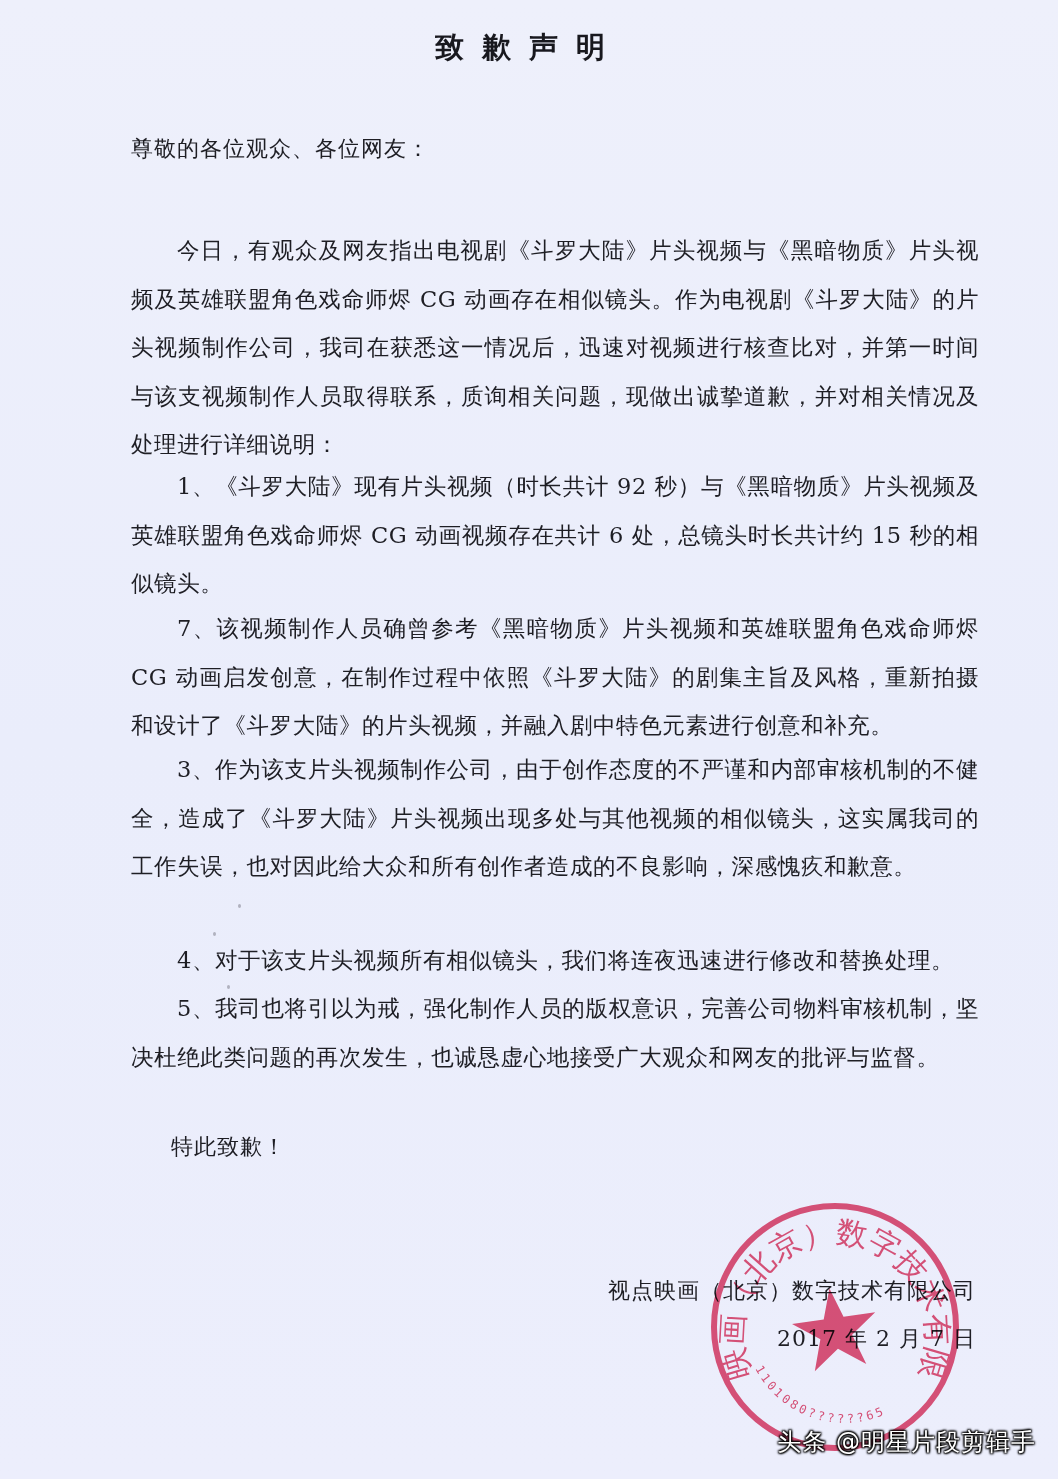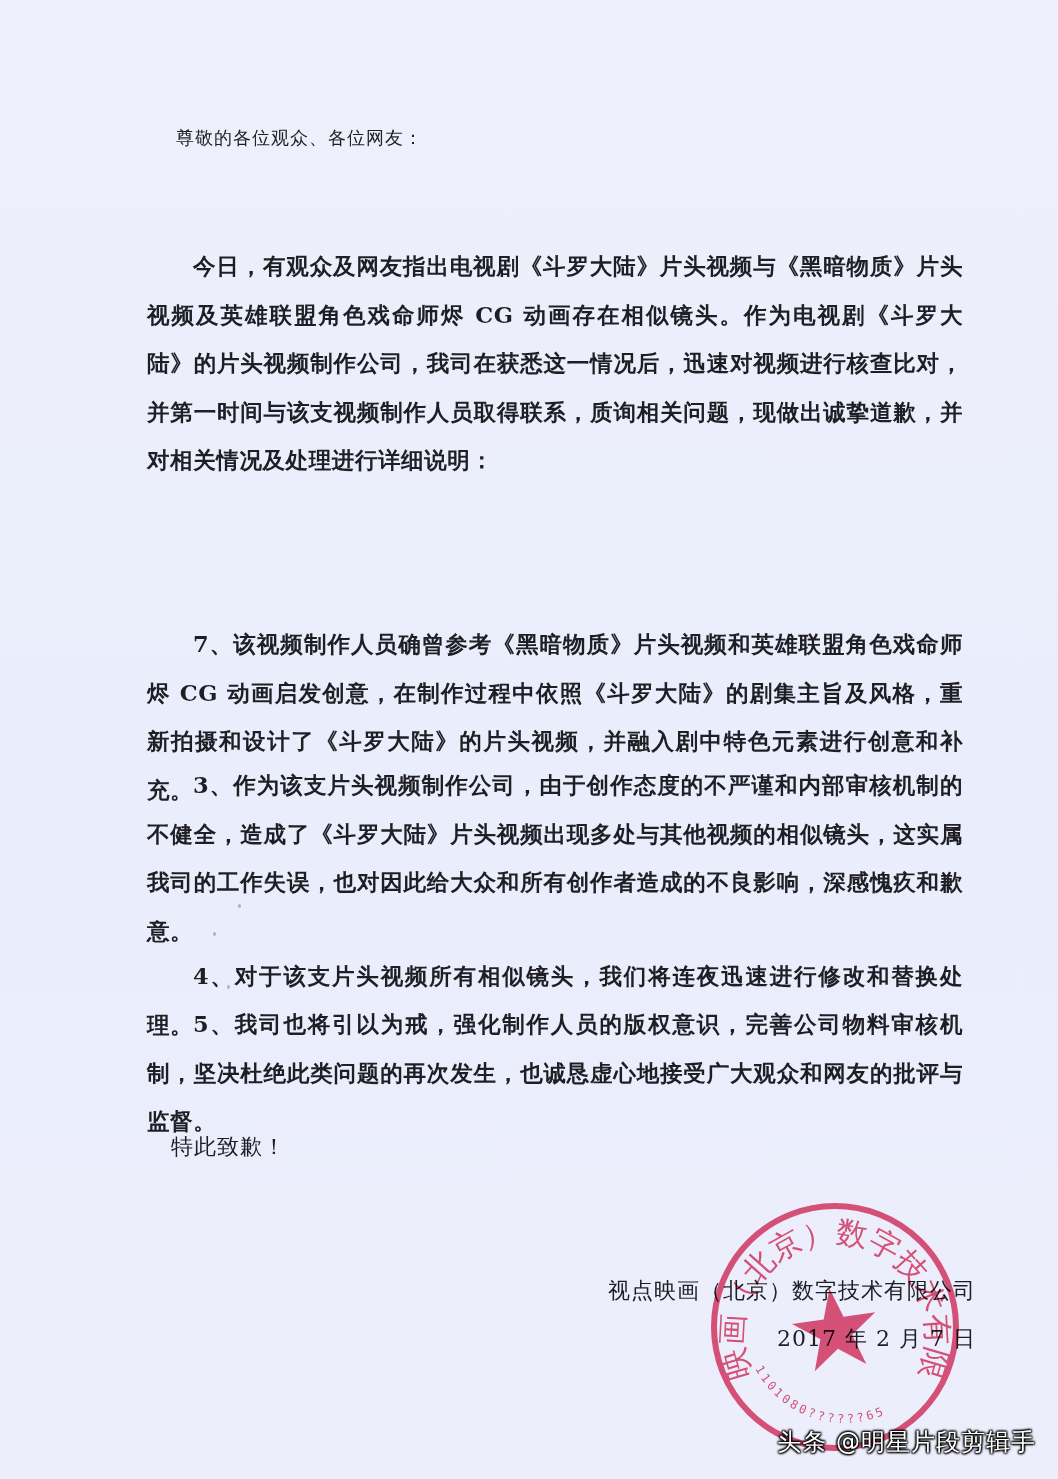--- a/index.html
+++ b/index.html
@@ -28,37 +28,36 @@
       left: 0;
       width: 1058px;
       text-align: center;
       font-size: 29px;
       letter-spacing: 18px;
       font-weight: bold;
       color: #18181e;
     }
     .salutation {
       position: absolute;
-      top: 126px;
+      top: 134px;
       left: 131px;
-      font-size: 18px;
+      font-size: 22px;
       letter-spacing: 1px;
-      margin-left: 45px;
     }
     .body-text {
       position: absolute;
       left: 131px;
       width: 848px;
       font-size: 22.5px;
       line-height: 48.5px;
       text-align: justify;
       text-align-last: left;
       letter-spacing: 0.6px;
     }
-    .para { text-indent: 46px; margin: 16px; font-weight: bold; }
+    .para { text-indent: 46px; margin: 0; }
     .p-intro { top: 226px; }
     .p1 { top: 462px; }
     .p2 { top: 604px; }
     .p3 { top: 745px; }
     .p4 { top: 936px; }
     .p5 { top: 984px; }
     .closing {
       position: absolute;
       top: 1132px;
       left: 171px;
@@ -109,27 +108,31 @@
       background: #8a8a96;
       border-radius: 50%;
       opacity: 0.6;
     }
   </style>
 </head>
 <body>
 
 <div class="page">
 
+  <div class="title">致歉声明</div>
 
   <div class="salutation">尊敬的各位观众、各位网友：</div>
 
   <div class="body-text p-intro">
     <p class="para">今日，有观众及网友指出电视剧《斗罗大陆》片头视频与《黑暗物质》片头视频及英雄联盟角色戏命师烬 CG 动画存在相似镜头。作为电视剧《斗罗大陆》的片头视频制作公司，我司在获悉这一情况后，迅速对视频进行核查比对，并第一时间与该支视频制作人员取得联系，质询相关问题，现做出诚挚道歉，并对相关情况及处理进行详细说明：</p>
   </div>
 
+  <div class="body-text p1">
+    <p class="para">1、《斗罗大陆》现有片头视频（时长共计 92 秒）与《黑暗物质》片头视频及英雄联盟角色戏命师烬 CG 动画视频存在共计 6 处，总镜头时长共计约 15 秒的相似镜头。</p>
+  </div>
 
   <div class="body-text p2">
     <p class="para">7、该视频制作人员确曾参考《黑暗物质》片头视频和英雄联盟角色戏命师烬 CG 动画启发创意，在制作过程中依照《斗罗大陆》的剧集主旨及风格，重新拍摄和设计了《斗罗大陆》的片头视频，并融入剧中特色元素进行创意和补充。</p>
   </div>
 
   <div class="body-text p3">
     <p class="para">3、作为该支片头视频制作公司，由于创作态度的不严谨和内部审核机制的不健全，造成了《斗罗大陆》片头视频出现多处与其他视频的相似镜头，这实属我司的工作失误，也对因此给大众和所有创作者造成的不良影响，深感愧疚和歉意。</p>
   </div>
 
   <div class="body-text p4">

